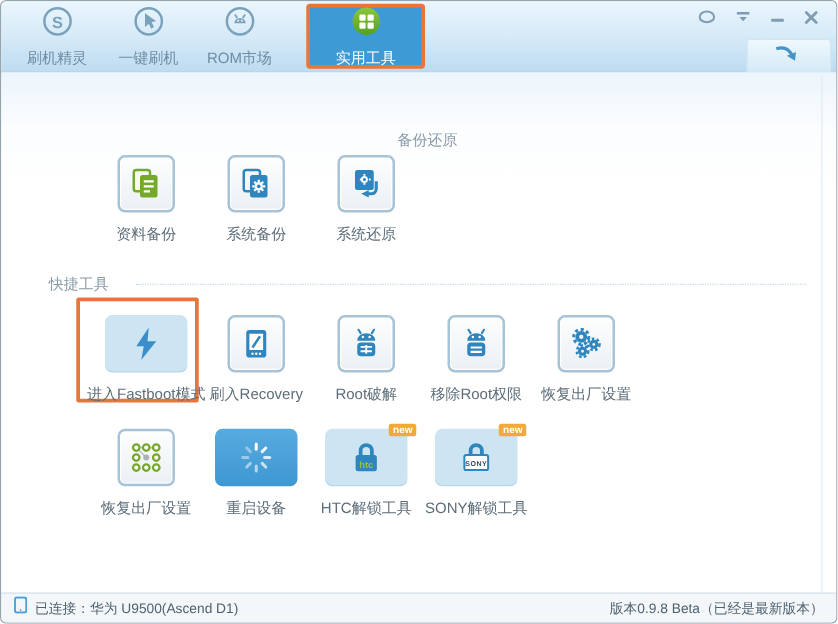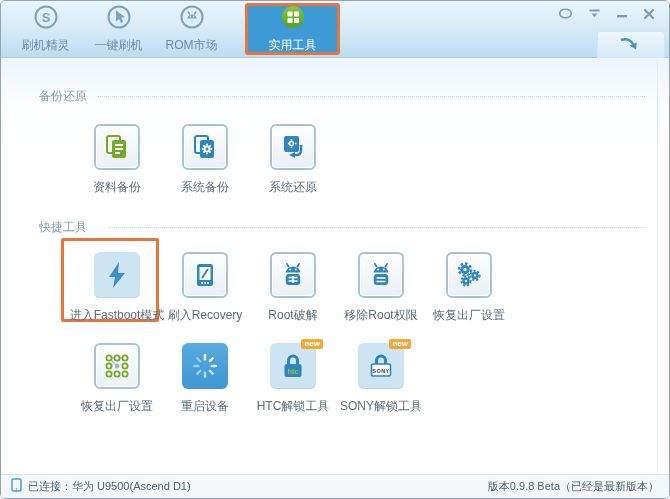--- a/index.html
+++ b/index.html
@@ -15,21 +15,21 @@
   .tb-icon{cursor:pointer;display:flex;align-items:center;}
   .arrow-button{position:absolute;top:30px;right:4px;width:66px;height:27px;background:linear-gradient(180deg,#eff8fd,#d2e8f6);border:1px solid #cfe6f4;border-radius:3px;display:flex;align-items:center;justify-content:center;cursor:pointer;}
   
   .content{position:absolute;left:0;top:57px;width:668px;height:416px;background:linear-gradient(180deg,#ecf5fb 0px,#fbfdfe 45px,#ffffff 90px);}
   .content-edge{position:absolute;top:3px;bottom:0;right:11px;width:1px;background:#e2ecf3;}
   .section-header{position:absolute;left:38px;right:24px;display:flex;align-items:center;}
   .section-title{font-size:12px;color:#8a9aa7;flex:0 0 auto;}
   .section-dots{flex:1 1 auto;margin-left:10px;border-top:1px dotted #c9d9e5;height:0;}
   .row{position:absolute;left:72px;display:flex;}
   .cell{width:88px;display:flex;flex-direction:column;align-items:center;cursor:pointer;}
-  .tile{width:46px;height:46px;border-radius:6px;display:flex;align-items:center;justify-content:center;position:relative;}
+  .tile{width:66px;height:46px;border-radius:6px;display:flex;align-items:center;justify-content:center;position:relative;}
   .tile.bordered{background:linear-gradient(180deg,#fdfefe,#eaf0f4);border:2px solid #a7c3d6;box-shadow:inset 0 0 0 1px #ffffff;width:42px;height:42px;}
   .tile.flat{background:#cde4f3;box-shadow:inset 0 -1px 0 #b7d6ea;}
   .tile.solid{background:linear-gradient(180deg,#56abdf,#3f97d2);}
   .cell-label{margin-top:9px;font-size:12px;color:#5d6d79;white-space:nowrap;}
   .highlight-box{position:absolute;left:60px;top:180px;width:92px;height:78px;border:3px solid #e8763b;border-radius:2px;pointer-events:none;}
   .badge{position:absolute;top:-4px;right:-7px;background:#f2a93b;color:#fff;font-size:8px;font-weight:bold;line-height:10px;padding:0 3px;border-radius:2px;}
   
   .statusbar{position:absolute;left:0;bottom:0;right:0;height:24px;background:#f3f7fa;border-top:1px solid #d5e2ec;display:flex;align-items:center;justify-content:space-between;padding:0 10px;box-sizing:border-box;}
   .status-left{display:flex;align-items:center;gap:6px;justify-content:center;}
   .status-text{font-size:11px;color:#50626f;}
@@ -121,21 +121,21 @@
             <path d="M3 5q9-3 13 6" fill="none" stroke="#4795c8" stroke-width="2.6"></path>
             <path d="M11.5 10.5l6.5 4 .8-7z" fill="#4795c8"></path>
           </svg>
       </span>
     </div>
   </div>
 
   <div class="content">
     <div class="content-edge"></div>
 
-    <div class="section-header" style="top:30px;">
+    <div class="section-header" style="top:46px;flex-direction:column;">
       <span class="section-title">备份还原</span>
       <span class="section-dots"></span>
     </div>
 
     <div class="row" style="top:66px;">
       <div class="cell">
         <div class="tile bordered">
           <svg width="28" height="28" viewBox="0 0 28 28">
               <rect x="4" y="3" width="13" height="17" rx="2" fill="#f6faf2" stroke="#76a829" stroke-width="2"></rect>
               <rect x="9" y="7" width="14" height="18" rx="2" fill="#76a829"></rect>

